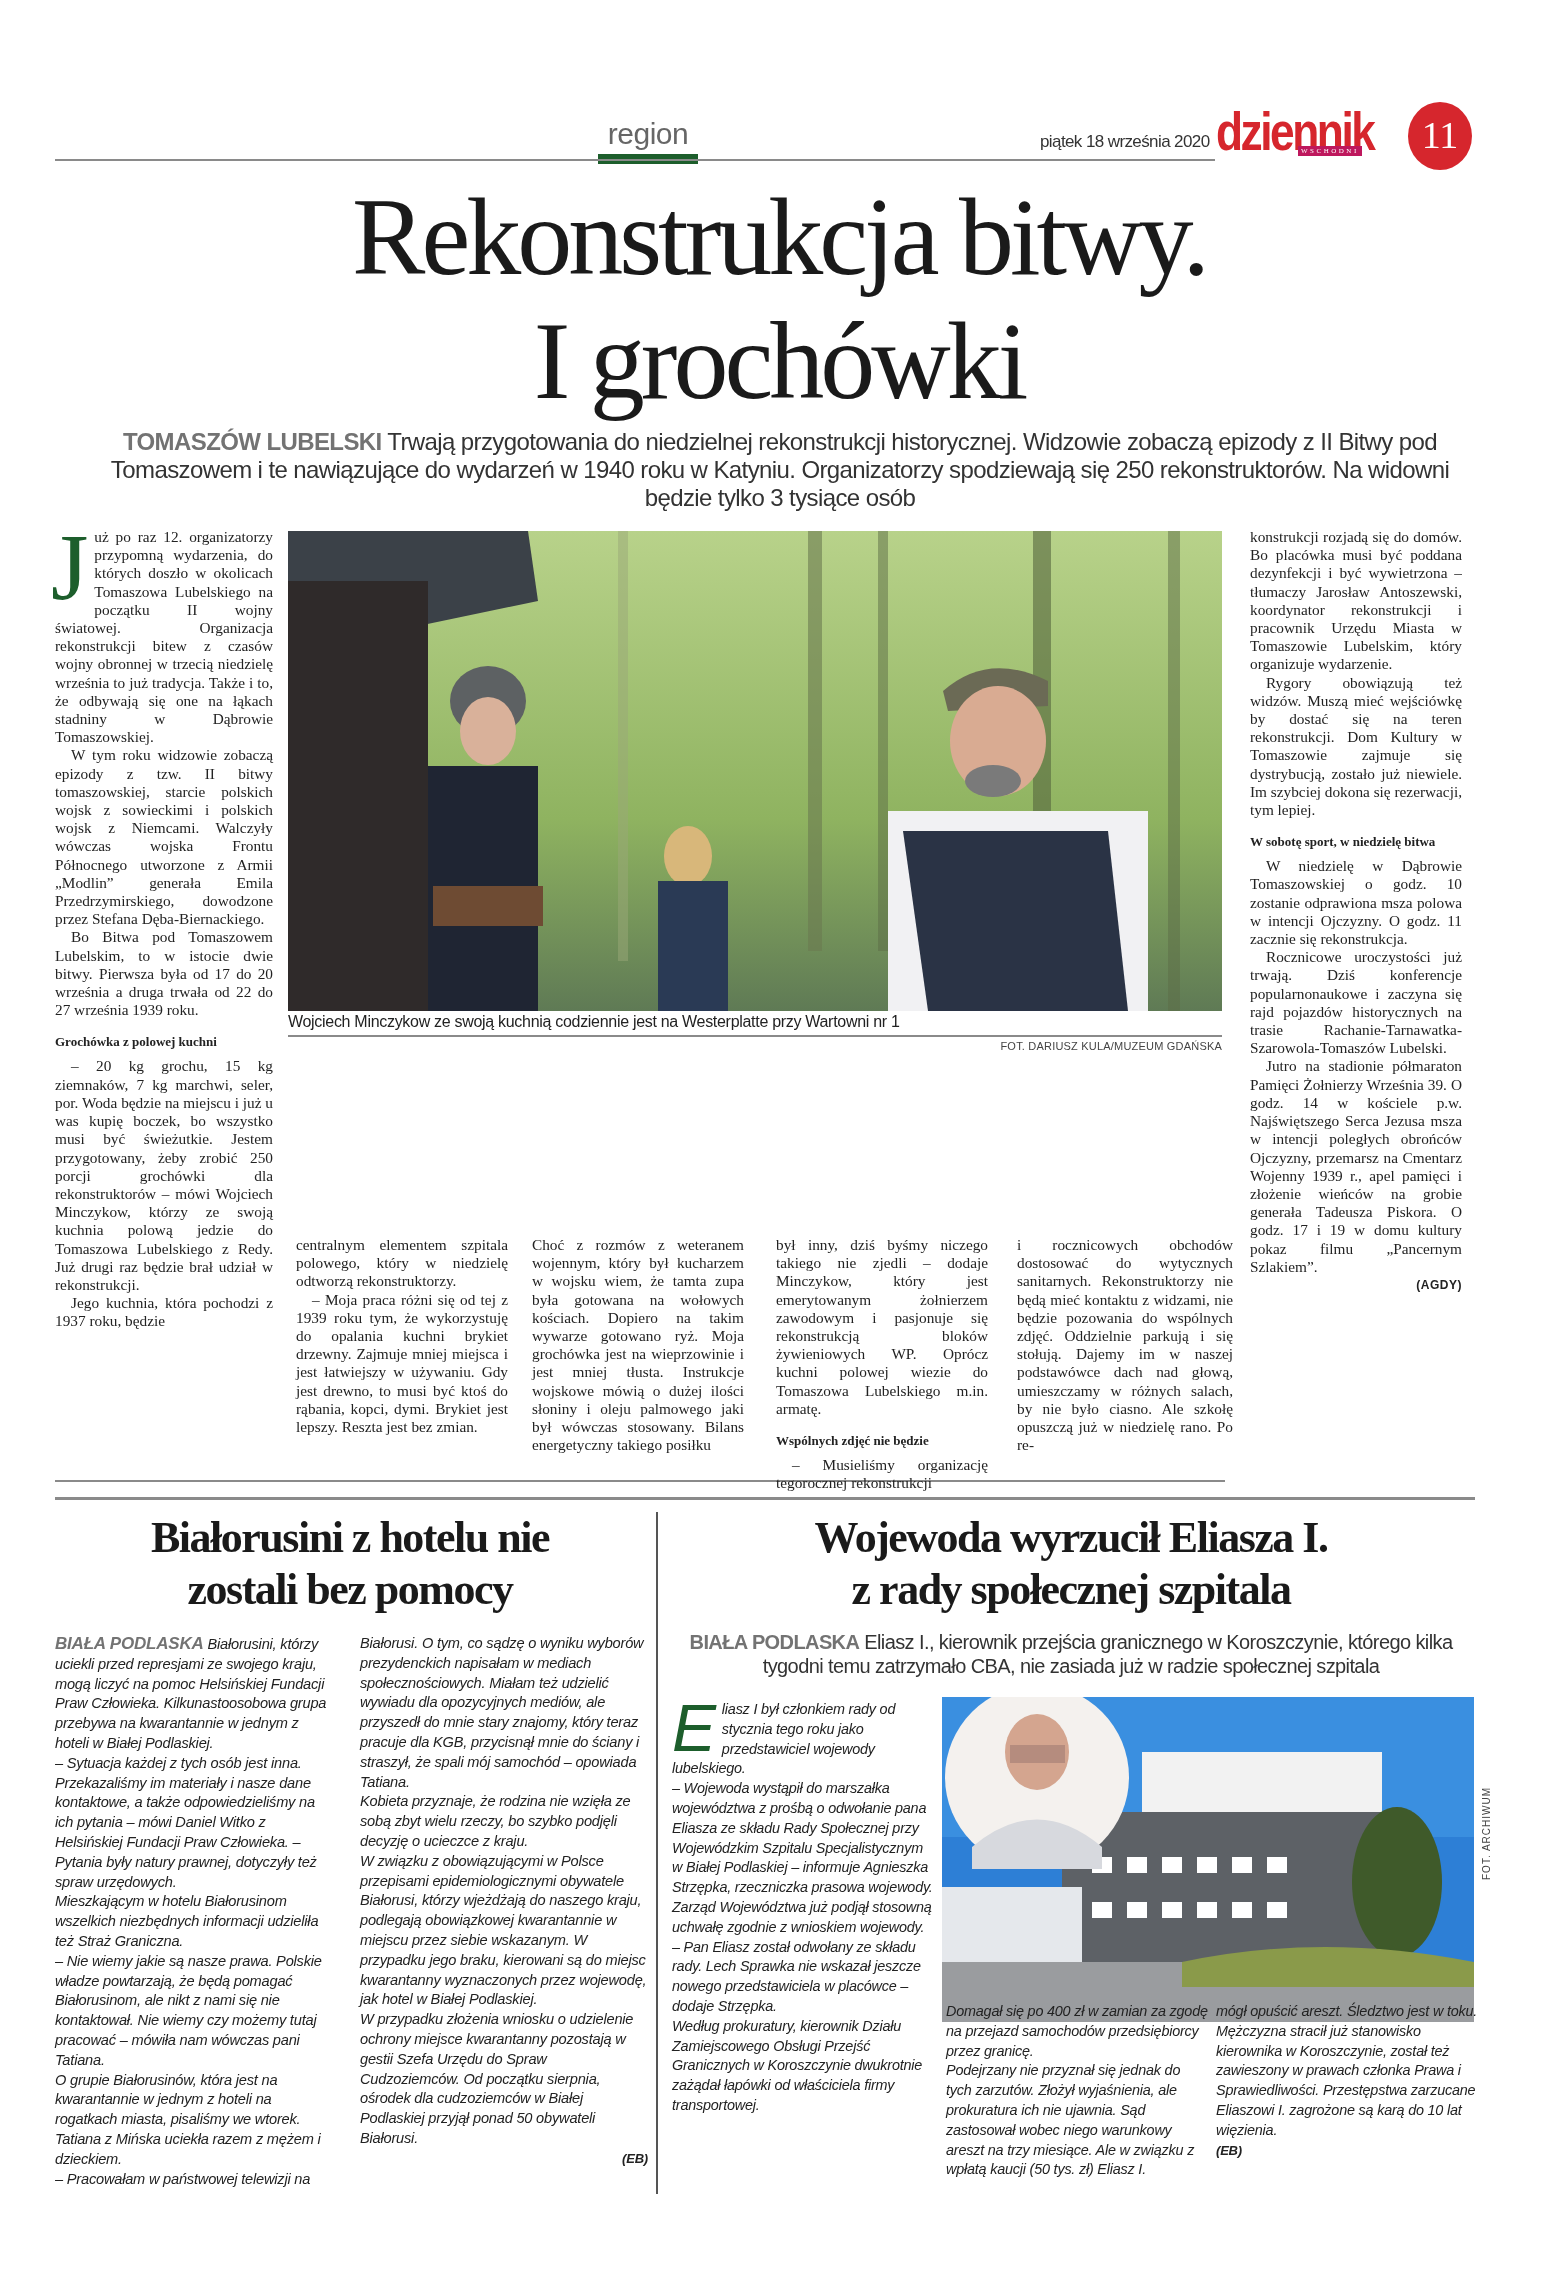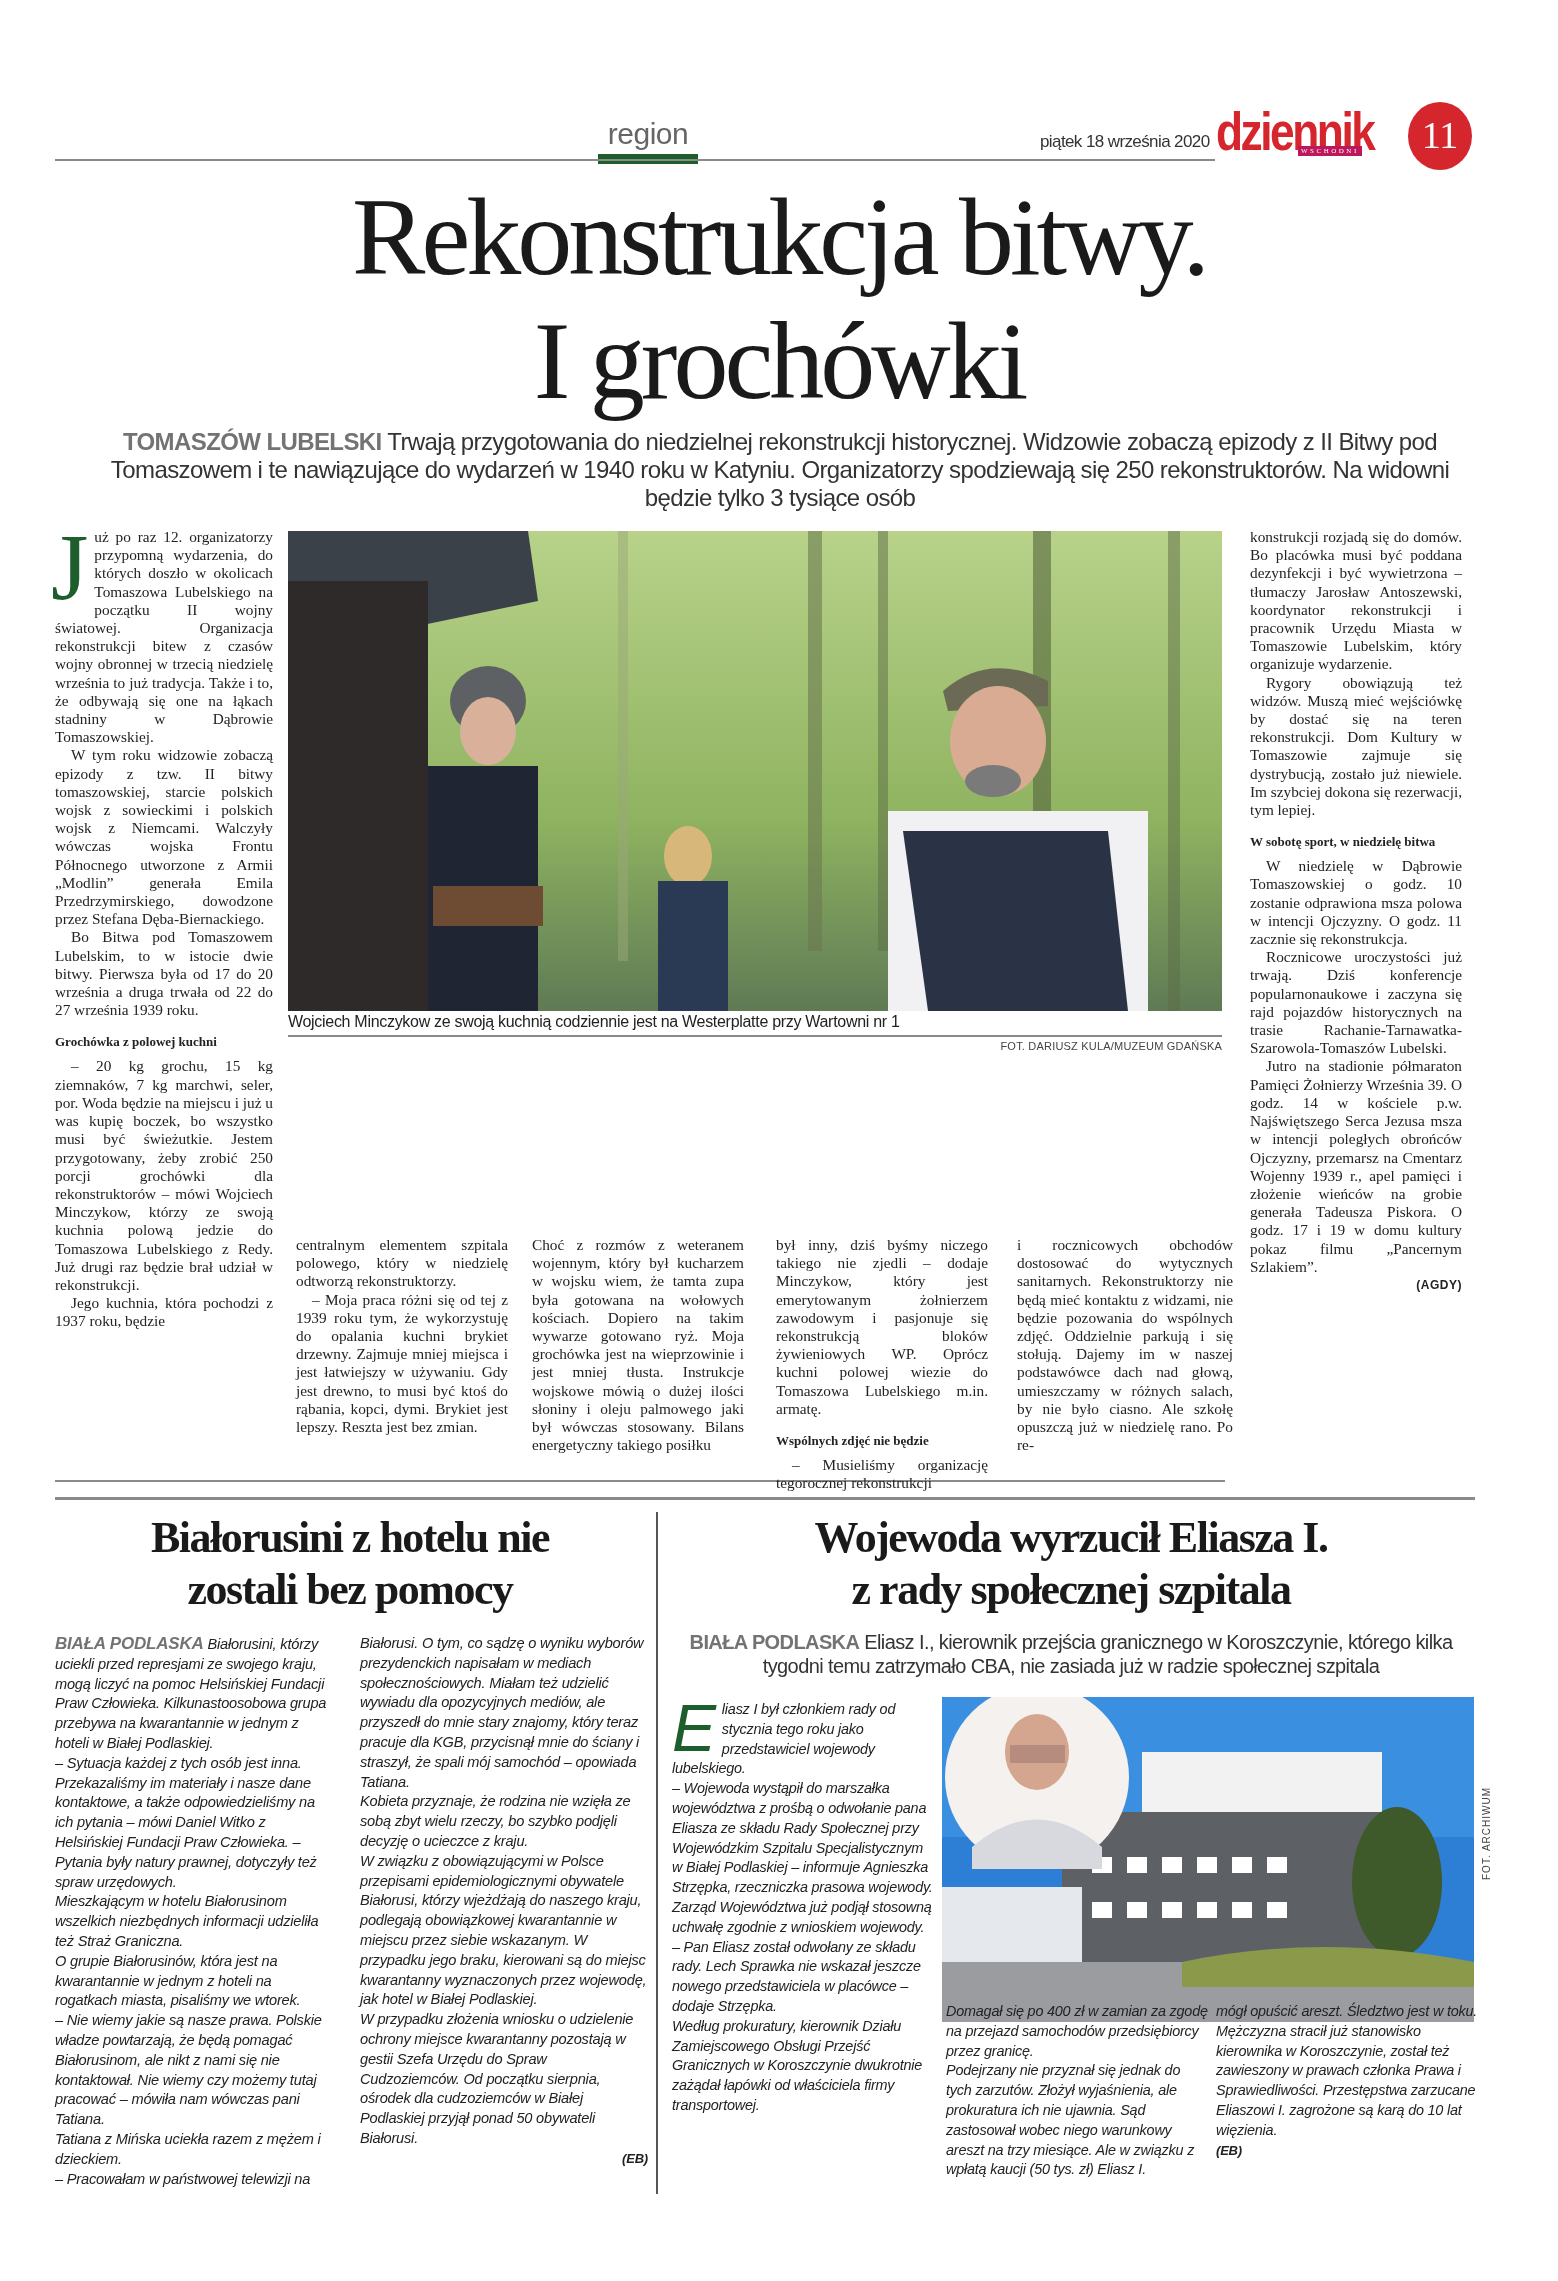--- a/index.html
+++ b/index.html
@@ -141,22 +141,22 @@
 <div class="abs vdivider"></div>
 
 <div class="abs serif sub-title" style="left:55px; top:1512px; width:590px;">
   <div>Białorusini z hotelu nie</div>
   <div>zostali bez pomocy</div>
 </div>
 <div class="abs sans sub-col" style="left:55px; top:1634px; width:275px;">
   <p><span class="loc" style="font-size:17px;">BIAŁA PODLASKA</span><span> Białorusini, którzy uciekli przed represjami ze swojego kraju, mogą liczyć na pomoc Helsińskiej Fundacji Praw Człowieka. Kilkunastoosobowa grupa przebywa na kwarantannie w jednym z hoteli w Białej Podlaskiej.</span></p>
   <p>– Sytuacja każdej z tych osób jest inna. Przekazaliśmy im materiały i nasze dane kontaktowe, a także odpowiedzieliśmy na ich pytania – mówi Daniel Witko z Helsińskiej Fundacji Praw Człowieka. – Pytania były natury prawnej, dotyczyły też spraw urzędowych.</p>
   <p>Mieszkającym w hotelu Białorusinom wszelkich niezbędnych informacji udzieliła też Straż Graniczna.</p>
+  <p>– Nie wiemy jakie są nasze prawa. Polskie władze powtarzają, że będą pomagać Białorusinom, ale nikt z nami się nie kontaktował. Nie wiemy czy możemy tutaj pracować – mówiła nam wówczas pani Tatiana.</p>
   <p>O grupie Białorusinów, która jest na kwarantannie w jednym z hoteli na rogatkach miasta, pisaliśmy we wtorek.</p>
-  <p>– Nie wiemy jakie są nasze prawa. Polskie władze powtarzają, że będą pomagać Białorusinom, ale nikt z nami się nie kontaktował. Nie wiemy czy możemy tutaj pracować – mówiła nam wówczas pani Tatiana.</p>
   <p>Tatiana z Mińska uciekła razem z mężem i dzieckiem.</p>
   <p>– Pracowałam w państwowej telewizji na</p>
 </div>
 <div class="abs sans sub-col" style="left:360px; top:1634px; width:288px;">
   <p>Białorusi. O tym, co sądzę o wyniku wyborów prezydenckich napisałam w mediach społecznościowych. Miałam też udzielić wywiadu dla opozycyjnych mediów, ale przyszedł do mnie stary znajomy, który teraz pracuje dla KGB, przycisnął mnie do ściany i straszył, że spali mój samochód – opowiada Tatiana.</p>
   <p>Kobieta przyznaje, że rodzina nie wzięła ze sobą zbyt wielu rzeczy, bo szybko podjęli decyzję o ucieczce z kraju.</p>
   <p>W związku z obowiązującymi w Polsce przepisami epidemiologicznymi obywatele Białorusi, którzy wjeżdżają do naszego kraju, podlegają obowiązkowej kwarantannie w miejscu przez siebie wskazanym. W przypadku jego braku, kierowani są do miejsc kwarantanny wyznaczonych przez wojewodę, jak hotel w Białej Podlaskiej.</p>
   <p>W przypadku złożenia wniosku o udzielenie ochrony miejsce kwarantanny pozostają w gestii Szefa Urzędu do Spraw Cudzoziemców. Od początku sierpnia, ośrodek dla cudzoziemców w Białej Podlaskiej przyjął ponad 50 obywateli Białorusi.</p>
   <div class="eb">(EB)</div>
 </div>

